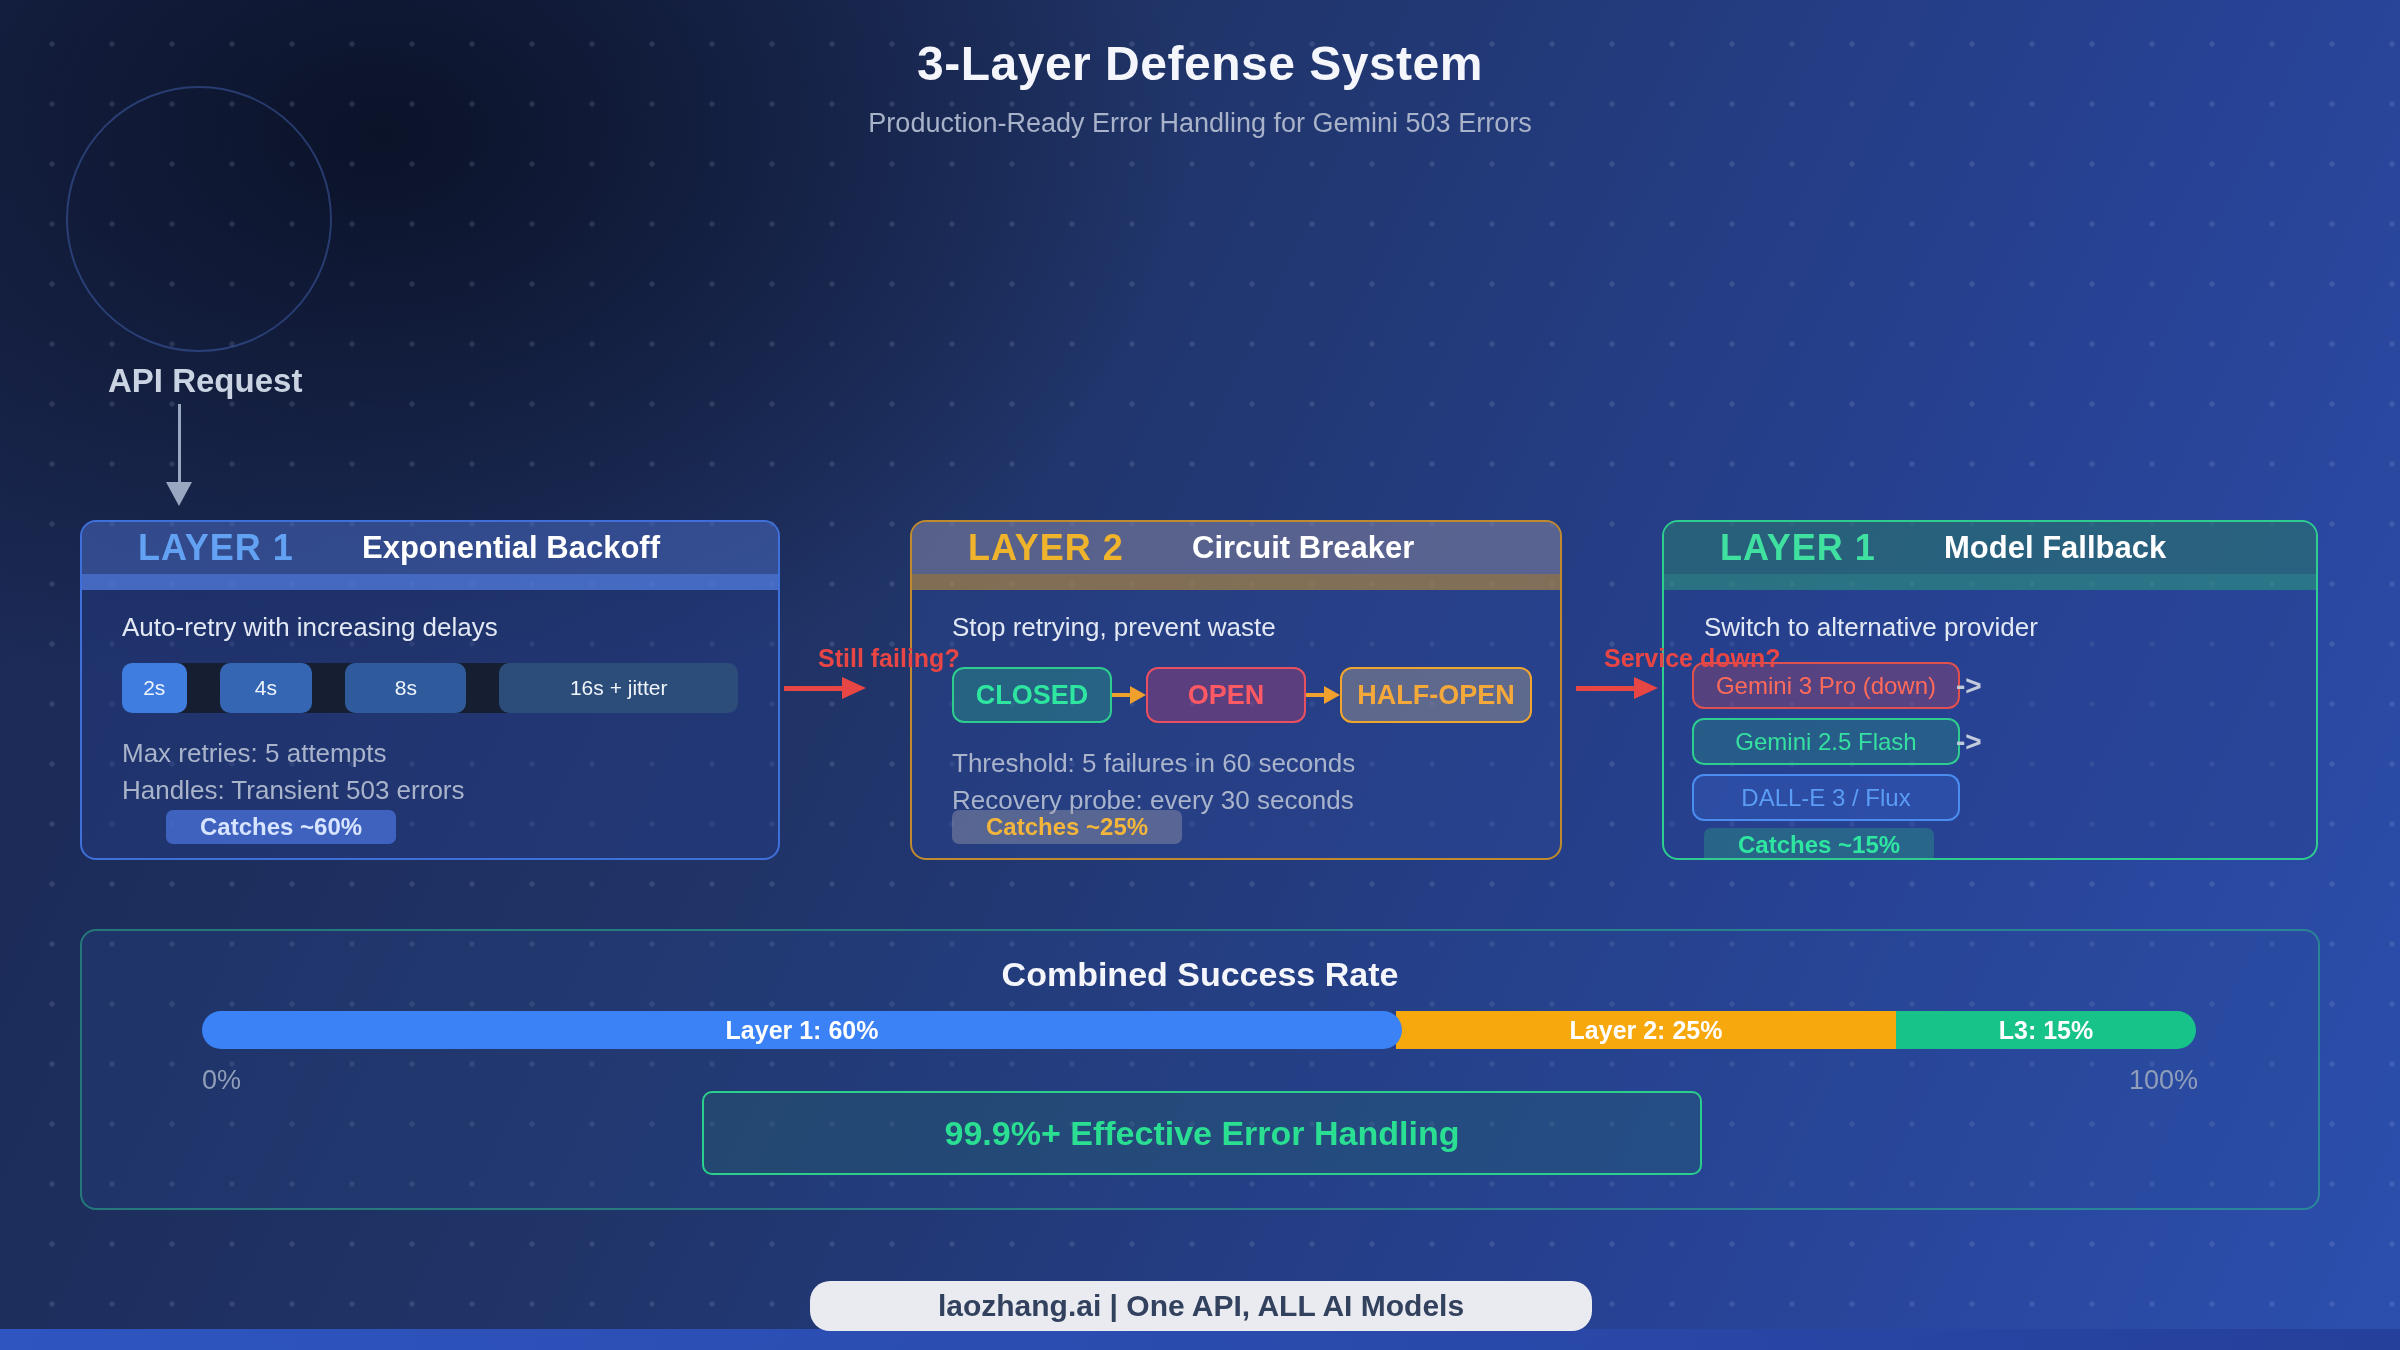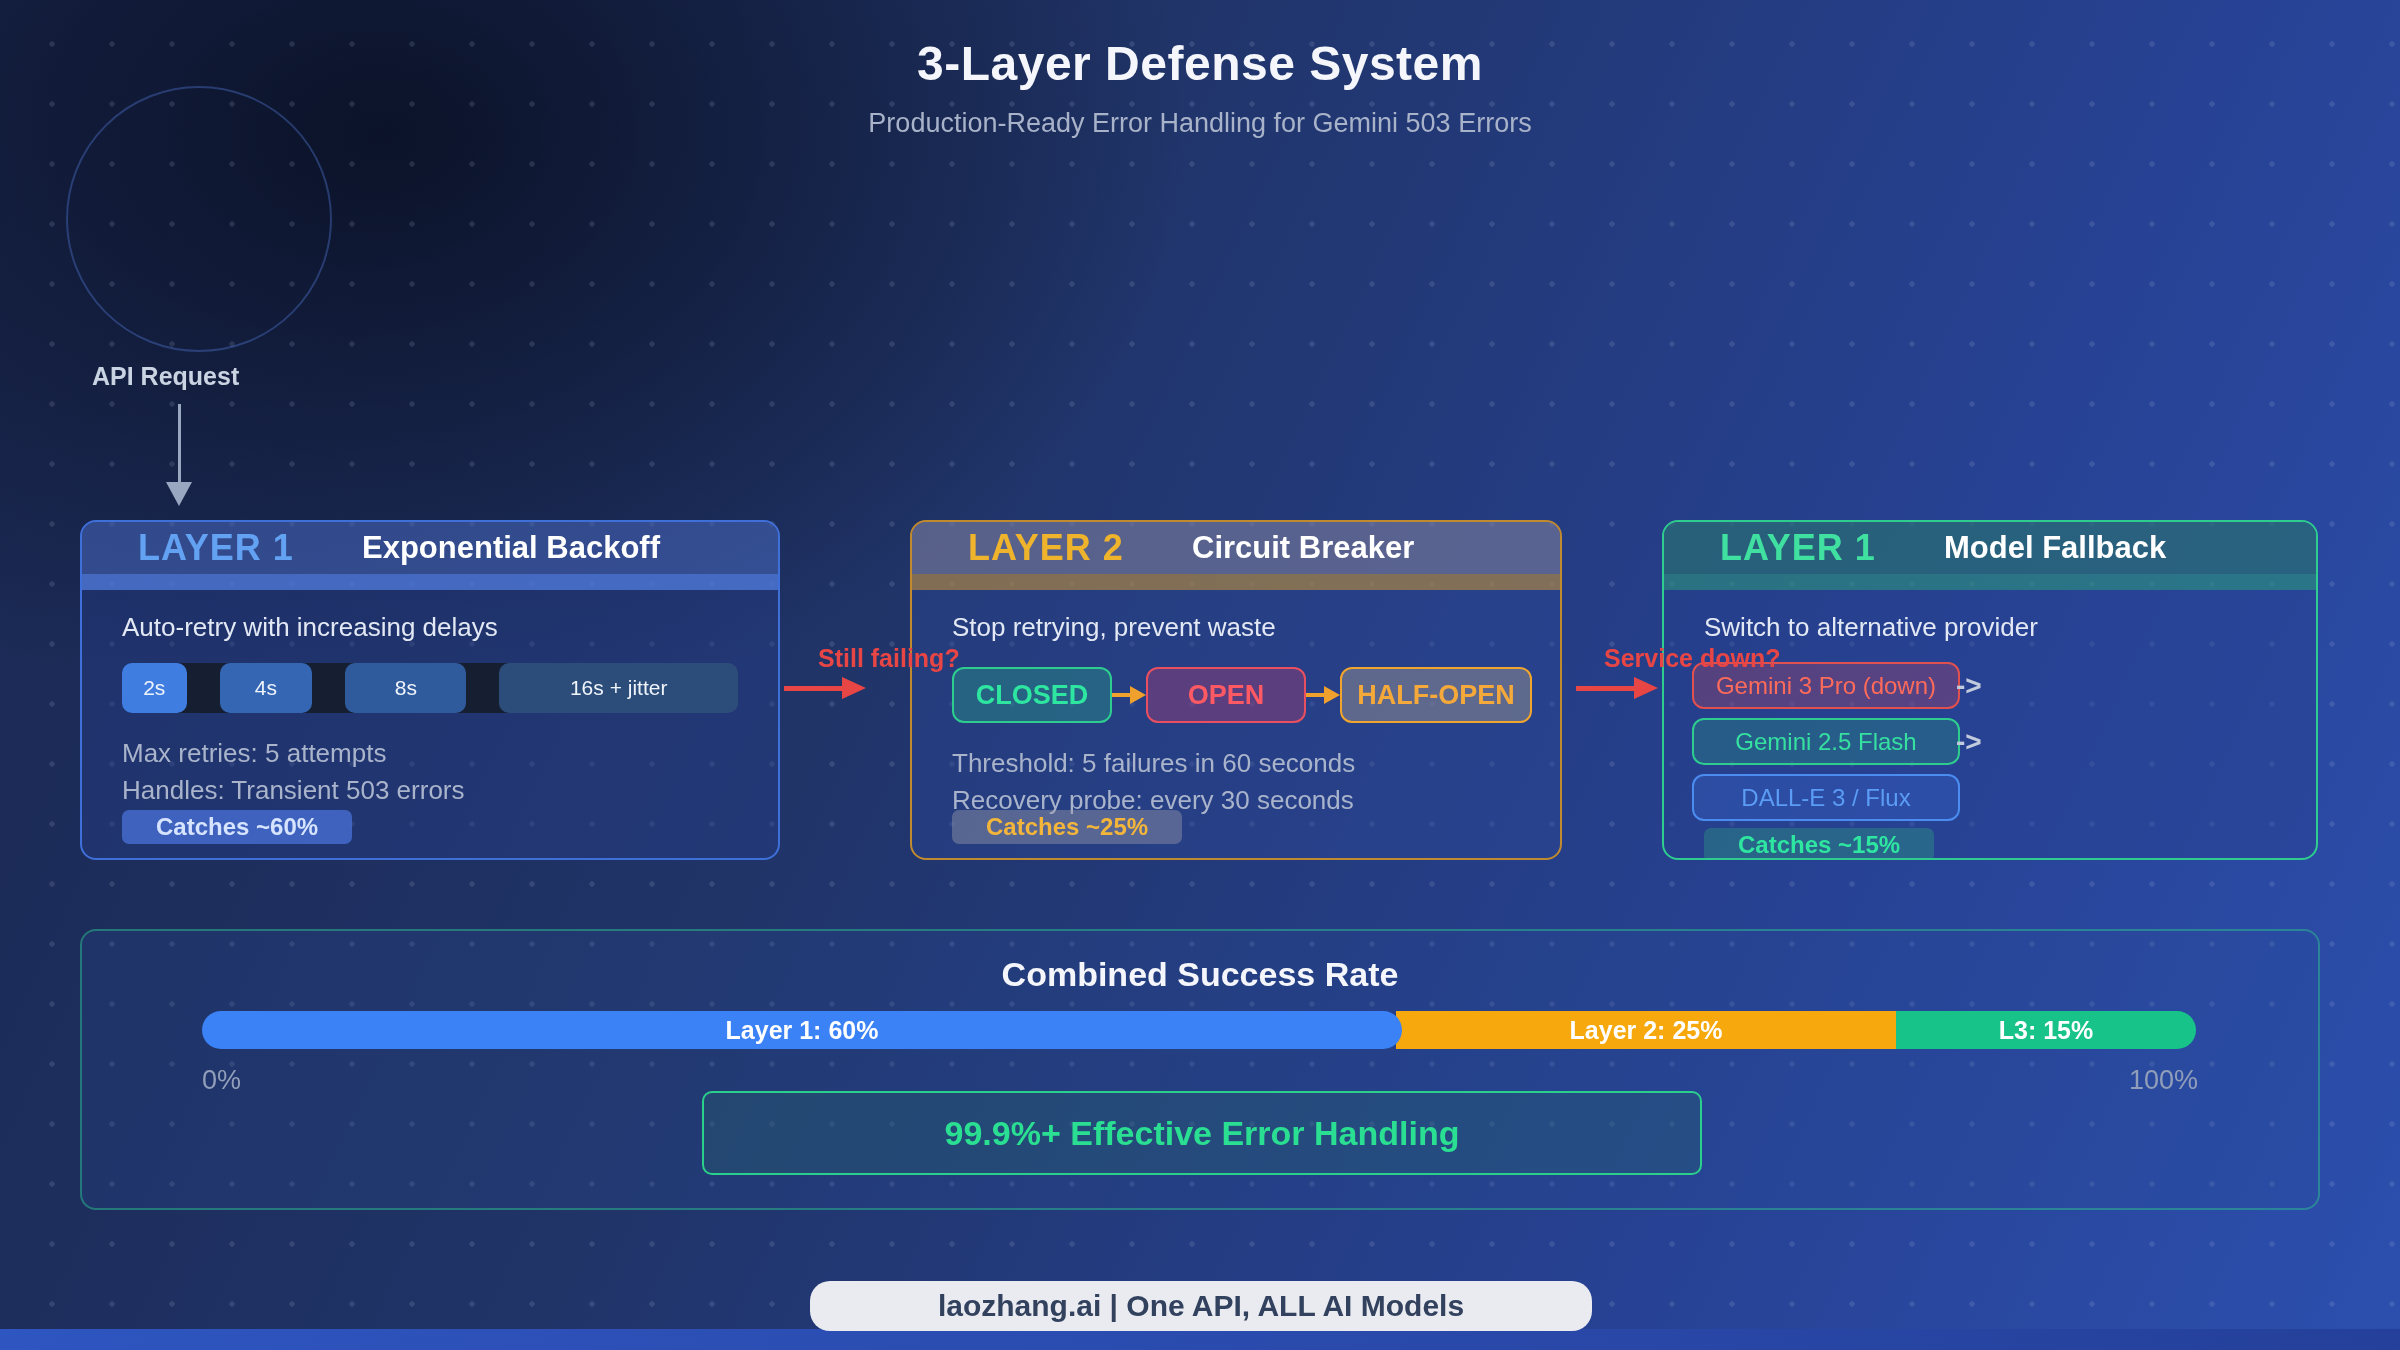--- a/index.html
+++ b/index.html
@@ -23,21 +23,21 @@
   #bottom-strip { position:absolute; left:0; top:1329px; width:2400px; height:21px;
     background:linear-gradient(90deg,#2e55c0 0%, #2a4aac 55%, #24409a 100%); }
 
   
   .page-title { position:absolute; left:0; top:36px; width:2400px; text-align:center;
     font-size:48px; font-weight:bold; color:#f4f6fb; letter-spacing:0.5px; }
   .page-subtitle { position:absolute; left:0; top:108px; width:2400px; text-align:center;
     font-size:27px; color:#a8b2c8; }
 
   
-  .api-label { position:absolute; left:92px; top:362px; font-size:25px; font-weight:bold; color:#c9d3e2; }
+  .api-label { position:absolute; left:108px; top:362px; font-size:33px; font-weight:bold; color:#c9d3e2; }
   .api-arrow-line { position:absolute; left:178px; top:404px; width:3px; height:78px; background:#9aa7c0; }
   .api-arrow-head { position:absolute; left:166px; top:482px; width:0; height:0;
     border-left:13px solid transparent; border-right:13px solid transparent; border-top:24px solid #9aa7c0; }
 
   
   .card { position:absolute; top:520px; height:340px; border-radius:16px; border:2px solid; overflow:hidden; }
   #card-l1 { left:80px;  width:700px; border-color:#3f6fd8; background:rgba(38,62,138,0.42); }
   #card-l2 { left:910px; width:652px; border-color:#c08a2e; background:rgba(45,72,152,0.40); }
   #card-l3 { left:1662px; width:656px; border-color:#2ecc8f; background:rgba(40,66,142,0.40); }
 
@@ -64,21 +64,21 @@
     color:#f0f4fb; font-size:21px; }
   .tl-seg.s0 { flex-grow:3;  background:#3f7de0; }
   .tl-seg.s1 { flex-grow:5;  background:#3566b4; }
   .tl-seg.s2 { flex-grow:7;  background:#2f5b9d; }
   .tl-seg.s3 { flex-grow:10; background:#2c4d79; }
 
   .card-details { margin:22px 40px 0 40px; font-size:26px; color:#a9b4cb; line-height:37px; }
 
   .catch-badge { position:absolute; left:40px; top:288px; height:34px; padding:0 34px;
     border-radius:7px; display:flex; align-items:center; font-size:24px; font-weight:bold; }
-  #card-l1 .catch-badge { background:rgba(70,110,210,0.80); color:#d7e4ff; }
+  #card-l1 .catch-badge { background:rgba(70,110,210,0.80); color:#d7e4ff;margin-left:44px; }
   #card-l2 .catch-badge { background:rgba(150,150,168,0.45); color:#f3b63a; }
   #card-l3 .catch-badge { background:rgba(45,170,125,0.35); color:#2ee6a0; top:306px; }
 
   
   .states-row { margin:24px 28px 0 40px; display:flex; align-items:center; }
   .state-box { height:56px; border-radius:12px; border:2px solid; display:flex; align-items:center;
     justify-content:center; font-size:27px; font-weight:bold; }
   .state-closed { width:160px; border-color:#2ecc8f; background:rgba(40,145,135,0.45); color:#2ee6a0; }
   .state-open   { width:160px; border-color:#e85060; background:rgba(155,62,118,0.45); color:#ff5a64; }
   .state-half   { width:192px; border-color:#f0a62c; background:rgba(132,132,144,0.60); color:#f5a93a; }

